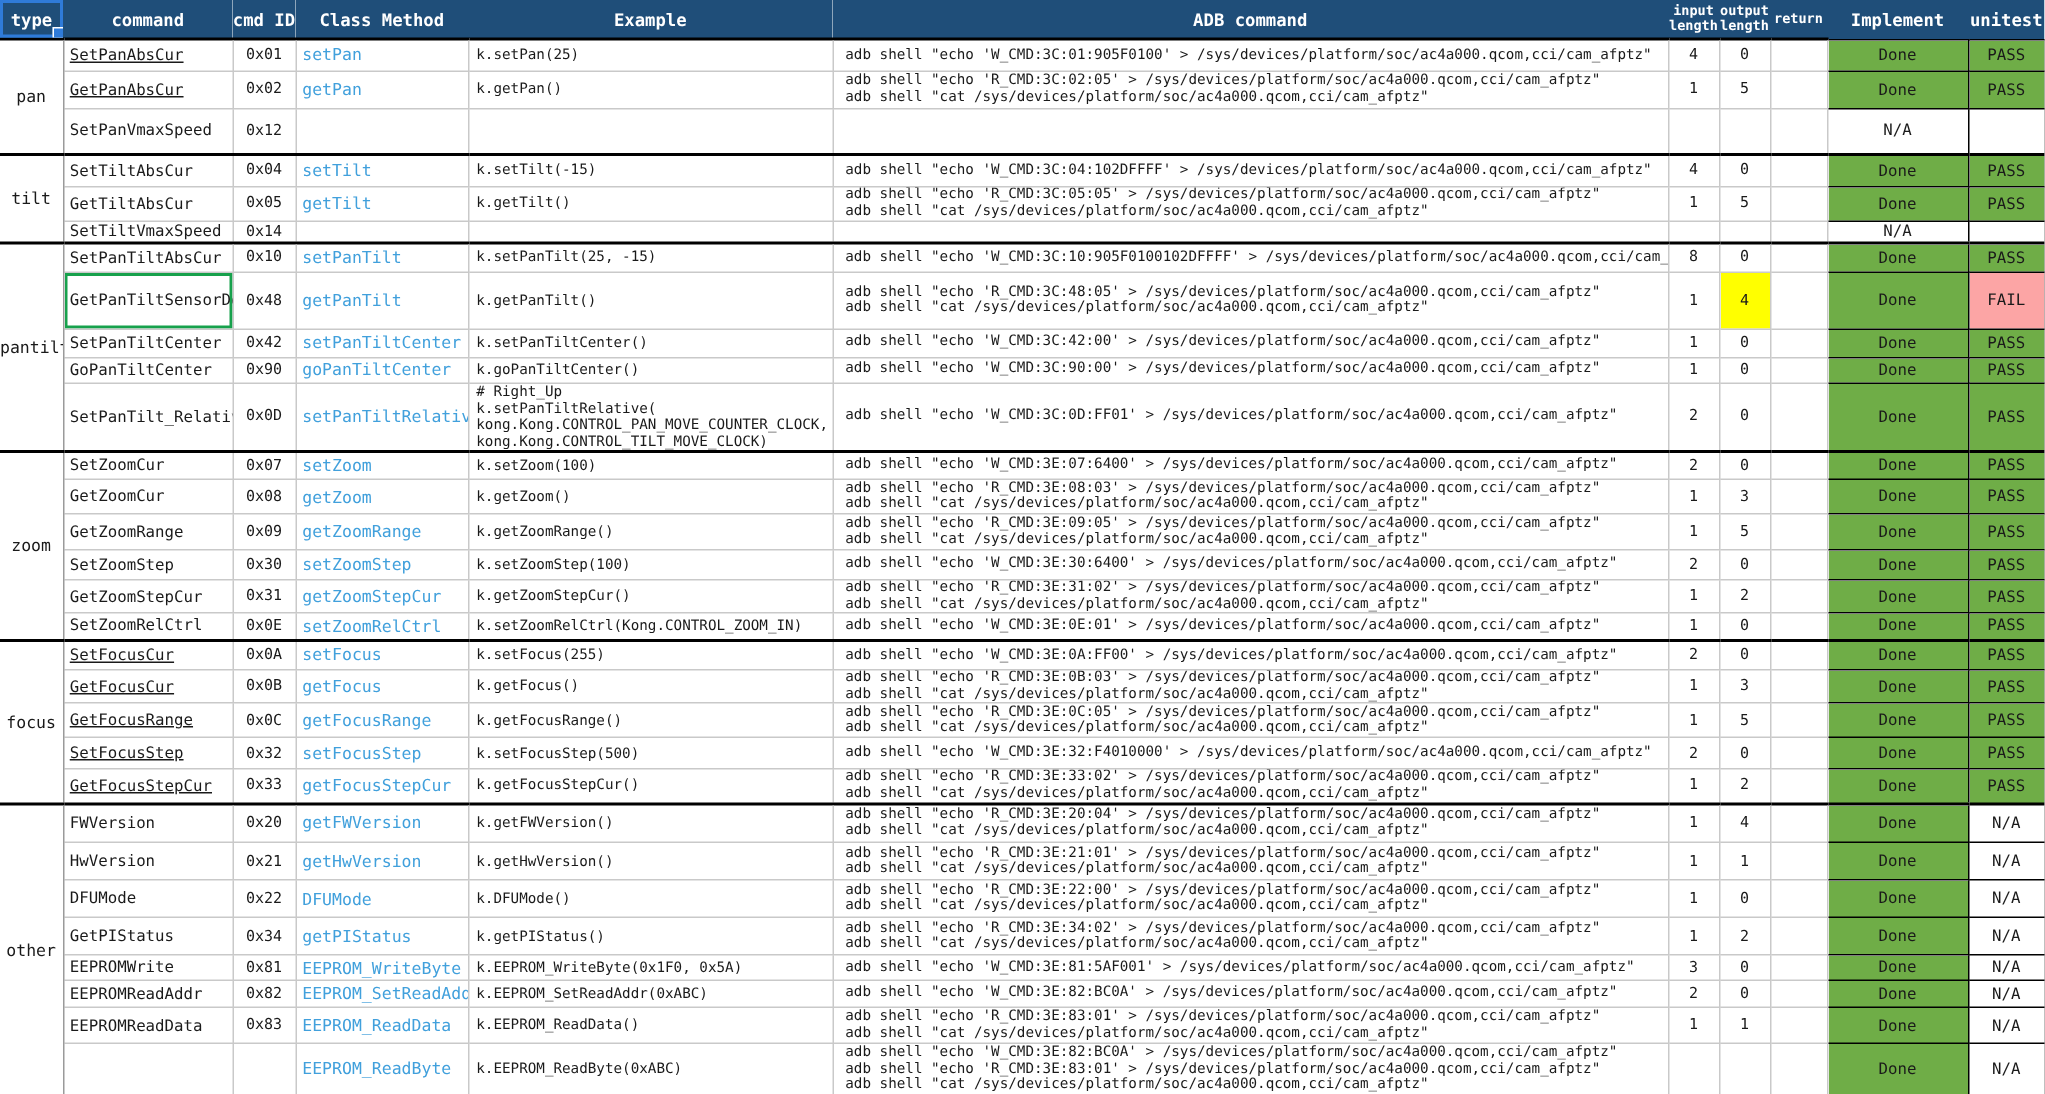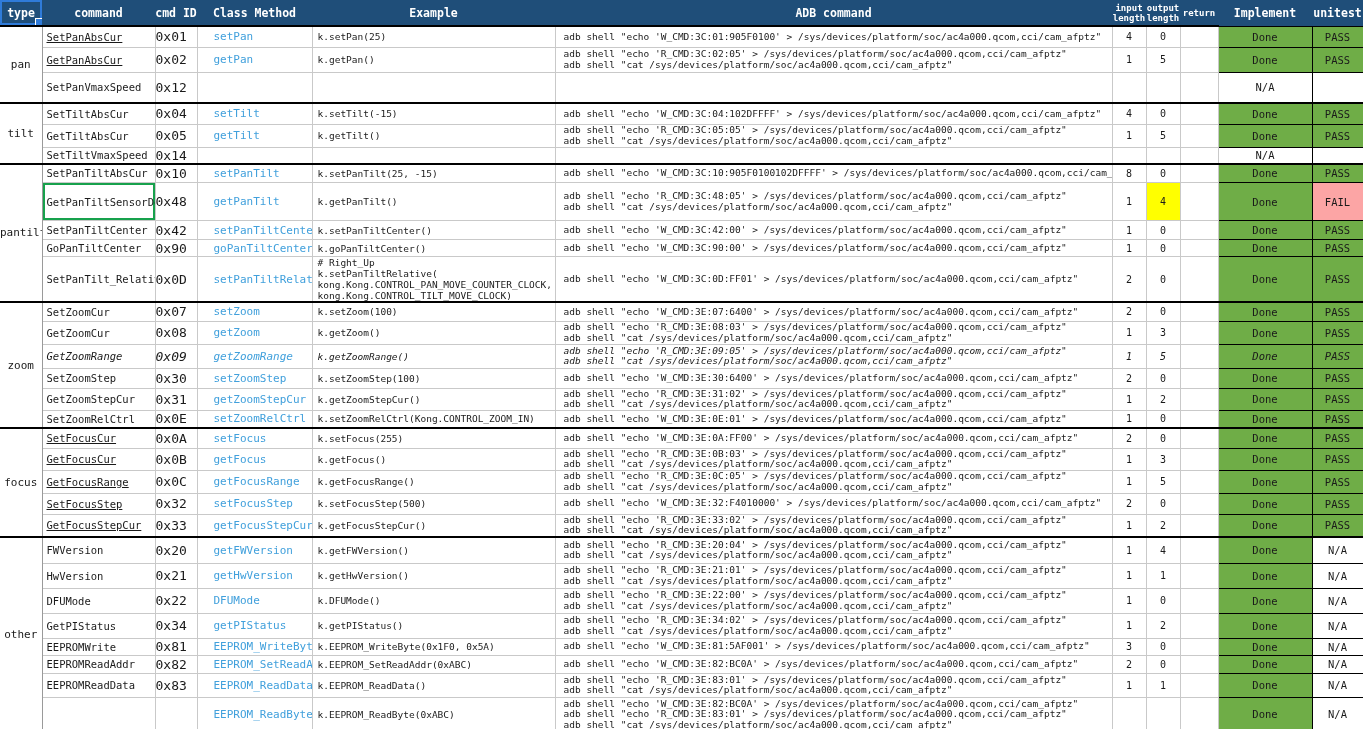--- a/index.html
+++ b/index.html
@@ -16,22 +16,22 @@
 
   
   tbody td{border-left:1px solid #c9c9c9;border-right:1px solid #c9c9c9;border-top:1px solid #c9c9c9;border-bottom:1px solid #c9c9c9;font-size:10px;color:#1a1a1a;}
   tr.group-start td, tr.group-start th{border-top:2px solid #000000;}
   tbody tr:last-child td{border-bottom:2px solid #000000;}
 
   td.c-type{font-size:11px;text-align:center;border-right:1px solid #9a9a9a;border-left:none;}
   td.c-cmd{font-size:10.5px;padding-left:4px;}
   td.c-cmd.u span{text-decoration:underline;}
   td.c-cmd.sel{box-shadow:inset 0 0 0 2px #17A14C;}
-  td.c-id{font-size:13px;}
-  td.c-method{font-size:11px;padding-left:16px;color:#41A0DC;}
+  td.c-id{font-size:10px;text-align:center;}
+  td.c-method{font-size:11px;padding-left:4px;color:#41A0DC;}
   td.c-ex{font-size:9.5px;padding-left:5px;}
   td.c-ex div{line-height:11px;}
   td.c-adb{font-size:9.5px;padding-left:8px;}
   td.c-adb div{line-height:10.5px;}
   td.c-num{font-size:10px;text-align:center;}
   td.c-ret{}
   td.c-impl,td.c-unit{font-size:10.5px;text-align:center;border:1px solid #000000;}
   tbody tr:first-child td.c-impl, tbody tr:first-child td.c-unit{border-top:1px solid #000;}
 
   .fill-green{background:#6FAD47;}
@@ -275,21 +275,21 @@
         <td class="c-adb">
           <div>adb shell "echo 'R_CMD:3E:08:03' &gt; /sys/devices/platform/soc/ac4a000.qcom,cci/cam_afptz"</div>
           <div>adb shell "cat /sys/devices/platform/soc/ac4a000.qcom,cci/cam_afptz"</div>
         </td>
         <td class="c-num">1</td>
         <td class="c-num">3</td>
         <td class="c-ret"></td>
         <td class="c-impl fill-green">Done</td>
         <td class="c-unit fill-green">PASS</td>
       </tr>
-      <tr style="height: 24px; font-style: italic;">
+      <tr style="height: 24px;">
         <td class="c-cmd"><span>GetZoomRange</span></td>
         <td class="c-id">0x09</td>
         <td class="c-method">getZoomRange</td>
         <td class="c-ex">
           <div>k.getZoomRange()</div>
         </td>
         <td class="c-adb">
           <div>adb shell "echo 'R_CMD:3E:09:05' &gt; /sys/devices/platform/soc/ac4a000.qcom,cci/cam_afptz"</div>
           <div>adb shell "cat /sys/devices/platform/soc/ac4a000.qcom,cci/cam_afptz"</div>
         </td>

